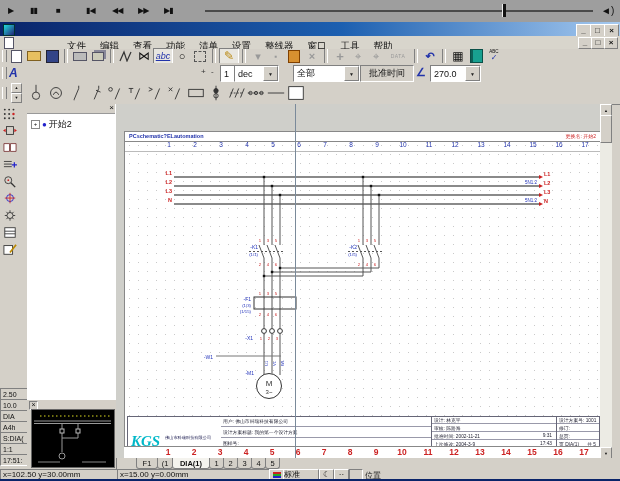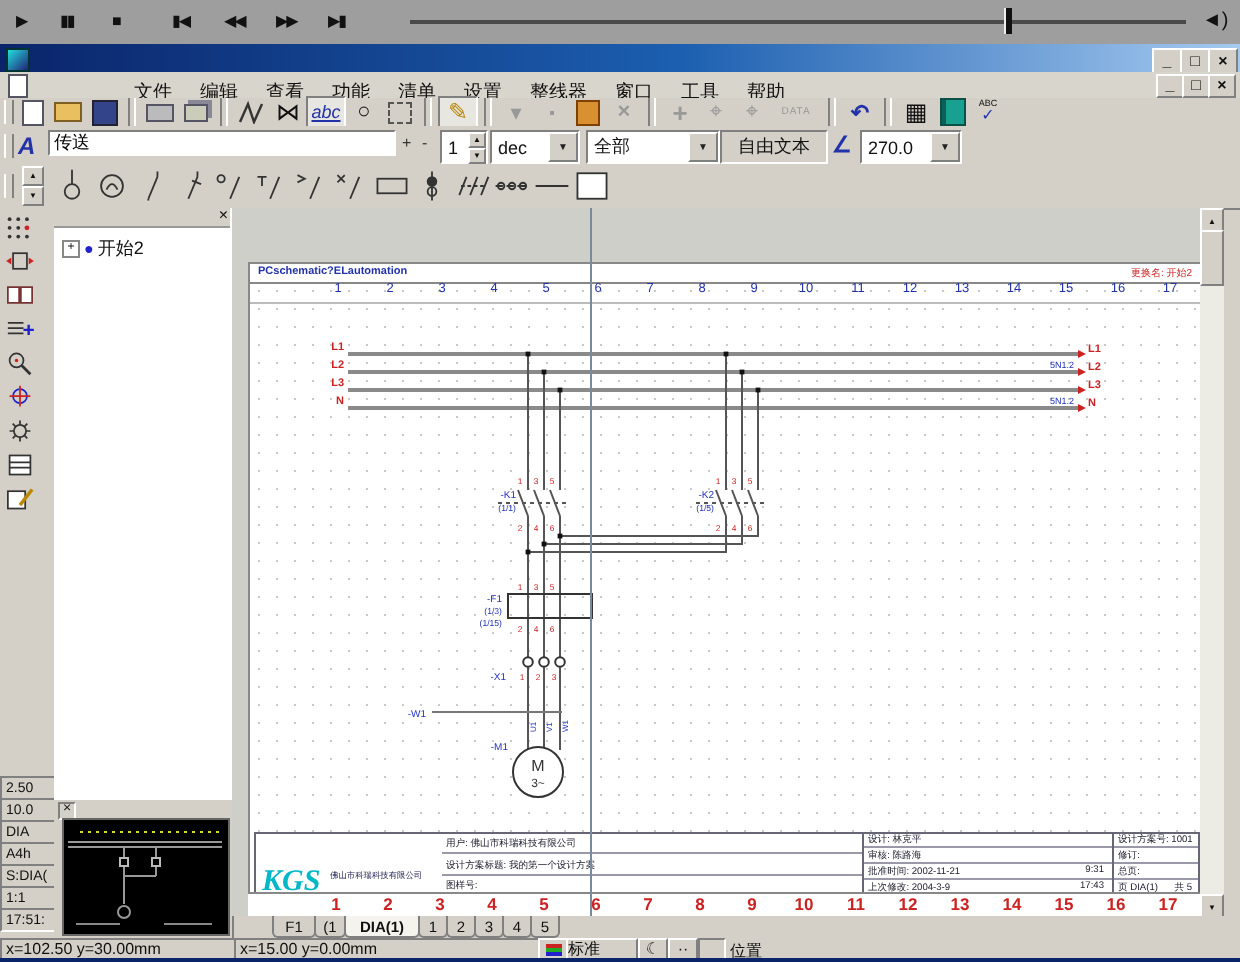--- a/index.html
+++ b/index.html
@@ -136,40 +136,39 @@
       </span>
     <span class="tbtn" style="flex-direction:column;line-height:1;">
       <span style="font-size:4.5px;">ABC</span>
       <span style="font-size:8px;color:#2233aa;">✓</span>
     </span>
   </div>
 
   <div class="a" style="left:0;top:63px;width:620px;height:19px;background:#d4d0c8;border-bottom:1px solid #999;">
     <div class="grip a" style="left:2px;top:4px;"></div>
     <span class="a" style="left:9px;top:3px;font-size:12px;font-weight:bold;font-style:italic;color:#2233aa;">A</span>
-    <input class="a" style="left: 24px; top: 2px; width: 168px; height: 11px; font-size: 9px; border-width: 1px; border-style: solid; border-image: initial; border-color: rgb(128, 128, 128) rgb(255, 255, 255) rgb(255, 255, 255) rgb(128, 128, 128); padding: 0px 2px;" value="传送">
     <span class="a" style="left:201px;top:4px;font-size:8px;color:#333;">+</span>
     <span class="a" style="left:211px;top:4px;font-size:8px;color:#333;">-</span>
     <div class="a flex" style="left:220px;top:2px;width:22px;height:15px;background:#fff;border:1px solid;border-color:#808080 #fff #fff #808080;">
       <span style="font-size:9px;padding-left:3px;">1</span>
       <span style="margin-left:auto;display:flex;flex-direction:column;width:9px;">
         <span class="rais" style="font-size:4px;text-align:center;line-height:6px;height:6px;">▲</span>
         <span class="rais" style="font-size:4px;text-align:center;line-height:6px;height:6px;">▼</span>
       </span>
     </div>
-    <div class="ddl a" style="left:245px;top:2px;width:40px;height:15px;">
+    <div class="ddl a" style="left:234px;top:2px;width:40px;height:15px;">
       <span>dec</span>
       <span class="dda">▼</span>
     </div>
     <div class="ddl a" style="left:293px;top:2px;width:62px;height:15px;">
       <span>全部</span>
       <span class="dda">▼</span>
     </div>
     <div class="cell a" style="left:360px;top:2px;width:48px;height:15px;font-size:9px;justify-content:center;">
-      <span>自由文本</span>
+      <span>批准时间</span>
     </div>
     <span class="a" style="left:416px;top:3px;font-size:11px;font-weight:bold;color:#2233aa;">∠</span>
     <div class="ddl a" style="left:430px;top:2px;width:46px;height:15px;">
       <span>270.0</span>
       <span class="dda">▼</span>
     </div>
   </div>
 
   <div class="a flex" style="left:0;top:82px;width:620px;height:22px;background:#d4d0c8;border-bottom:1px solid #808080;">
     <div class="grip" style="margin-left:2px;"></div>

